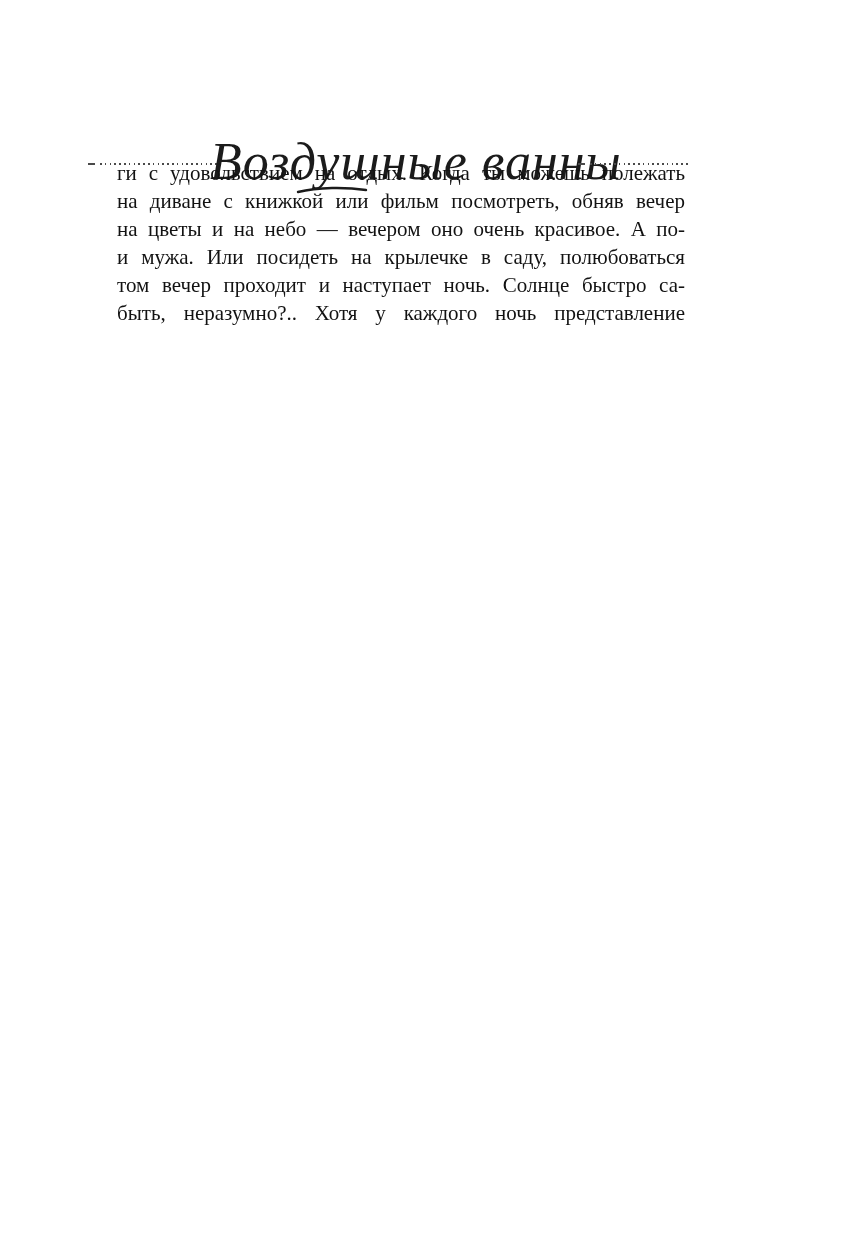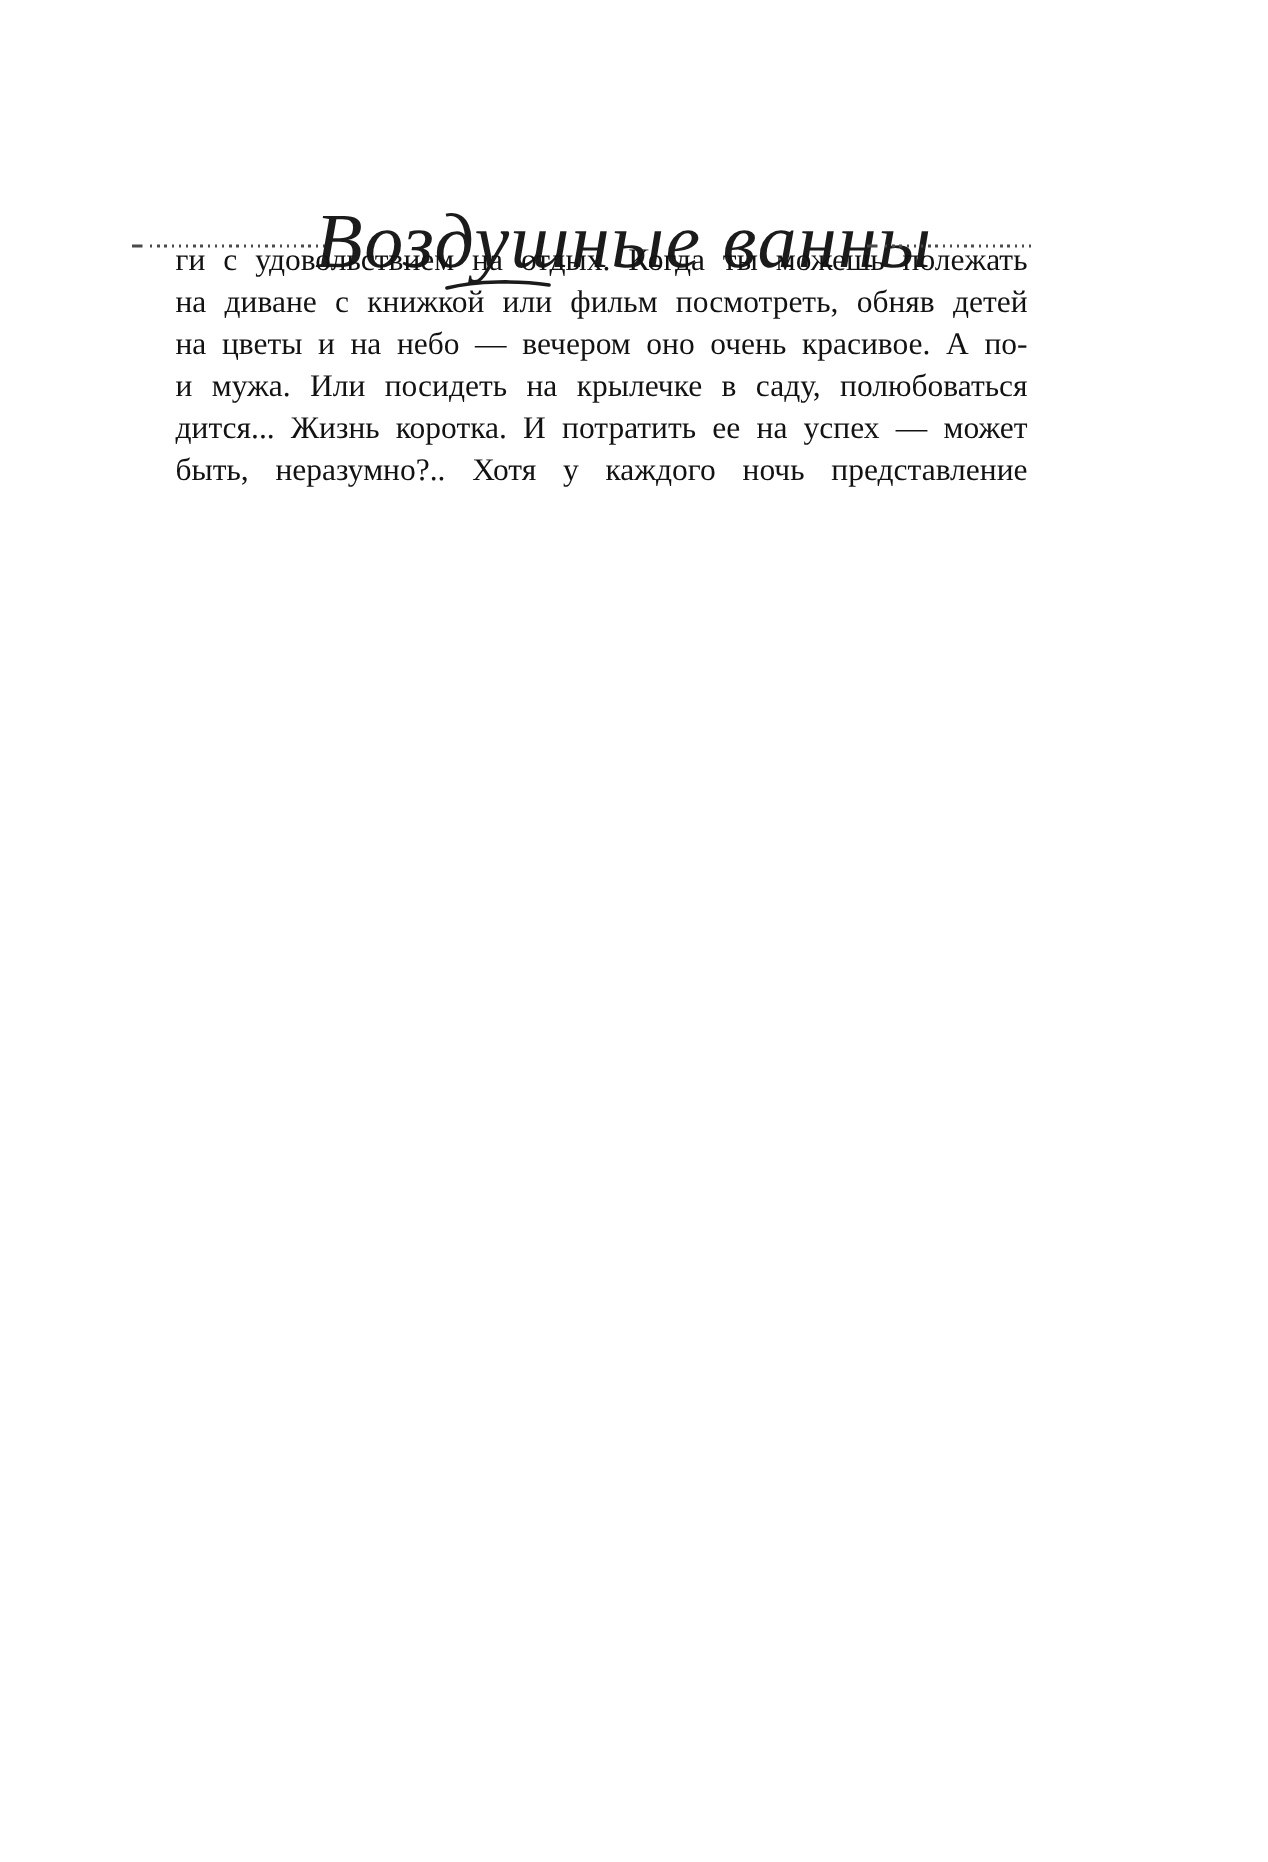--- a/index.html
+++ b/index.html
@@ -124,20 +124,20 @@
 
     <div class="header-rule right">
       <span class="rule-dash"></span>
       <span class="rule-dots"></span>
     </div>
 
   </div>
 
   <div class="body-text">
       <div class="text-line">ги с удовольствием на отдых. Когда ты можешь полежать</div>
-      <div class="text-line">на диване с книжкой или фильм посмотреть, обняв детей</div>
+      <div class="text-line">на диване с книжкой или фильм посмотреть, обняв вечер</div>
       <div class="text-line">на цветы и на небо — вечером оно очень красивое. А по-</div>
       <div class="text-line">и мужа. Или посидеть на крылечке в саду, полюбоваться</div>
-      <div class="text-line">дится... Жизнь коротка. И потратить ее на успех — может</div>
+      <div class="text-line">том вечер проходит и наступает ночь. Солнце быстро са-</div>
       <div class="text-line">быть, неразумно?.. Хотя у каждого ночь представление</div>
     </div>
 
 </div>
 
 </body></html>

